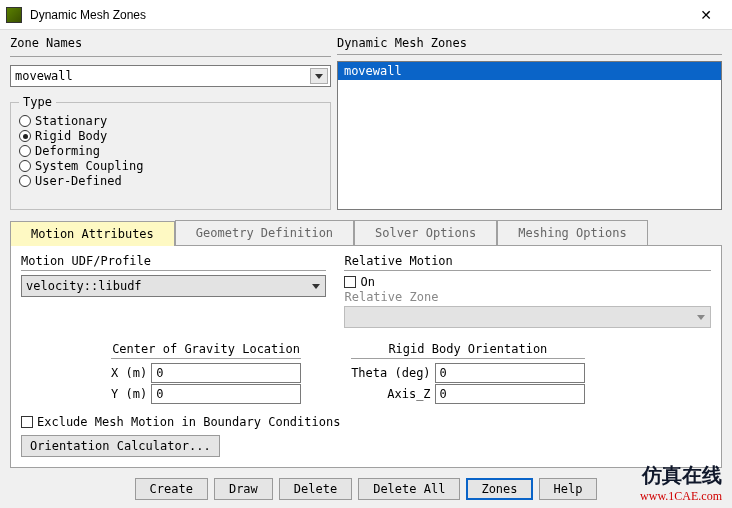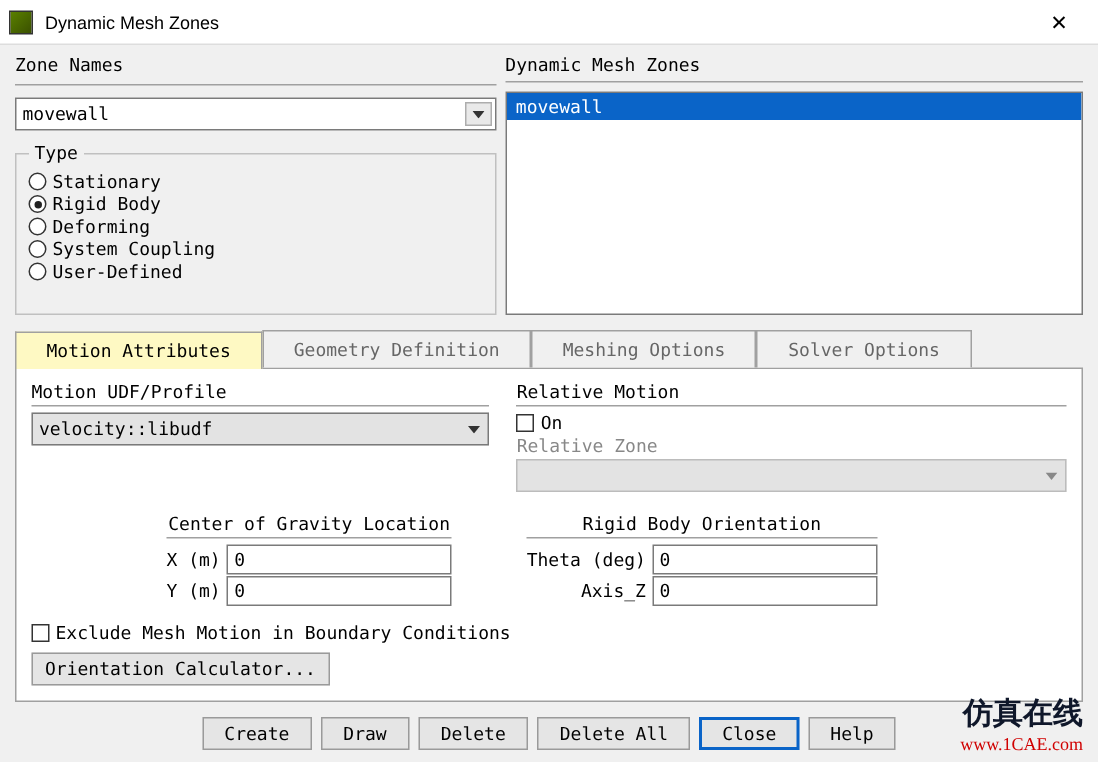--- a/index.html
+++ b/index.html
@@ -206,22 +206,22 @@
       <div class="hr"></div>
       <div class="listbox">
         <div class="list-item selected">movewall</div>
       </div>
     </div>
   </div>
 
   <div class="tabs">
     <div class="tab active">Motion Attributes</div>
     <div class="tab">Geometry Definition</div>
+    <div class="tab">Solver Options</div>
     <div class="tab">Meshing Options</div>
-    <div class="tab">Solver Options</div>
   </div>
 
   <div class="tab-panel">
     <div class="panel-top-row">
       <div class="panel-left">
         <div>Motion UDF/Profile</div>
         <div class="hr"></div>
         <div class="udf-combo">
           <span>velocity::libudf</span>
           <div class="udf-arrow">
@@ -291,21 +291,21 @@
     </div>
 
     <div class="orient-btn">Orientation Calculator...</div>
   </div>
 
   <div class="button-row">
     <div class="btn">Create</div>
     <div class="btn">Draw</div>
     <div class="btn">Delete</div>
     <div class="btn">Delete All</div>
-    <div class="btn focus">Close</div>
+    <div class="btn focus">Zones</div>
     <div class="btn">Help</div>
   </div>
 </div>
 
 <div class="watermark">
   <div class="wm-cn">仿真在线</div>
   <div class="wm-url">www.1CAE.com</div>
 </div>
 
 </body></html>

